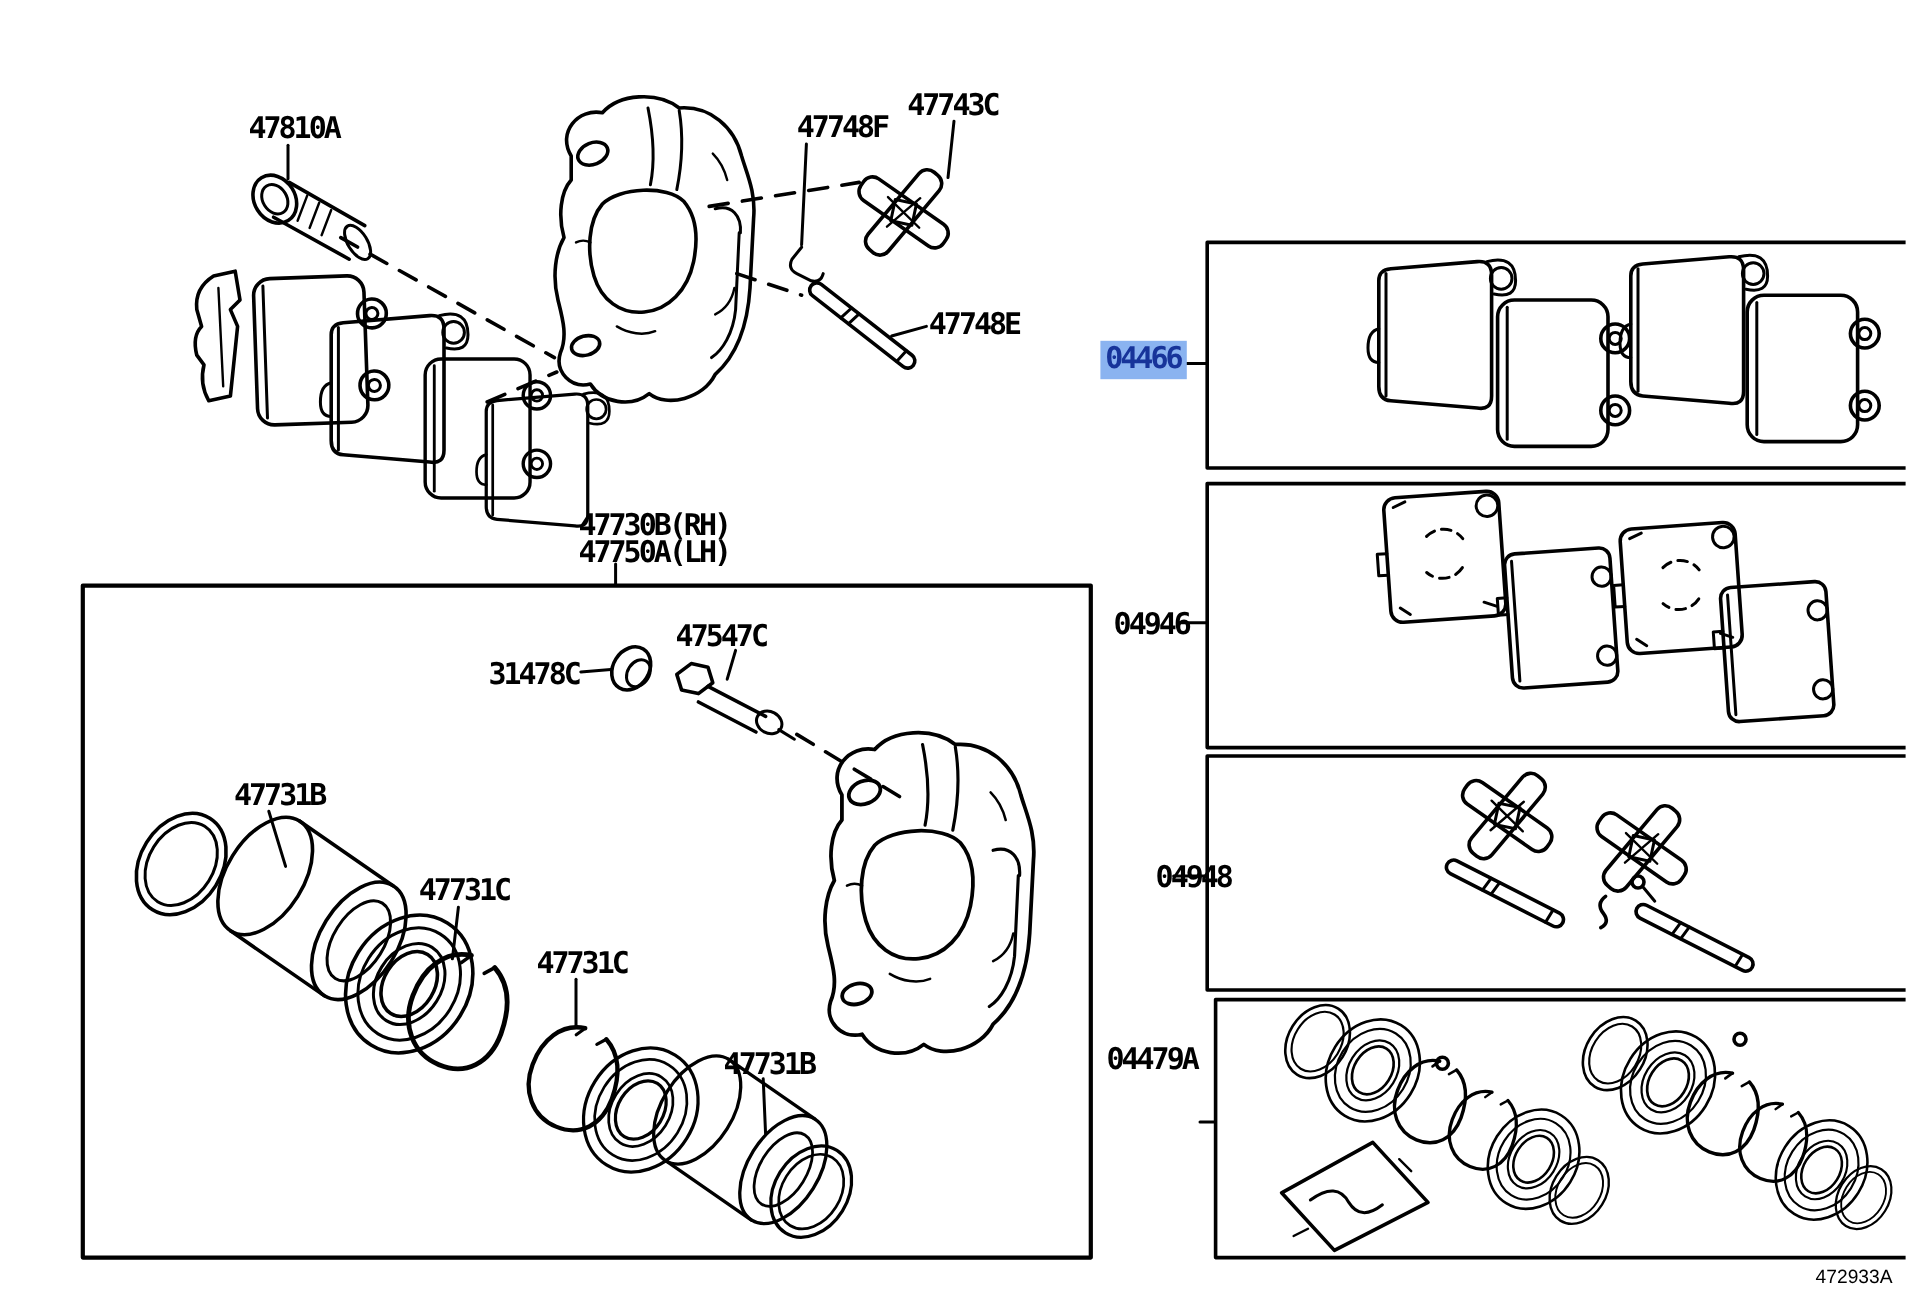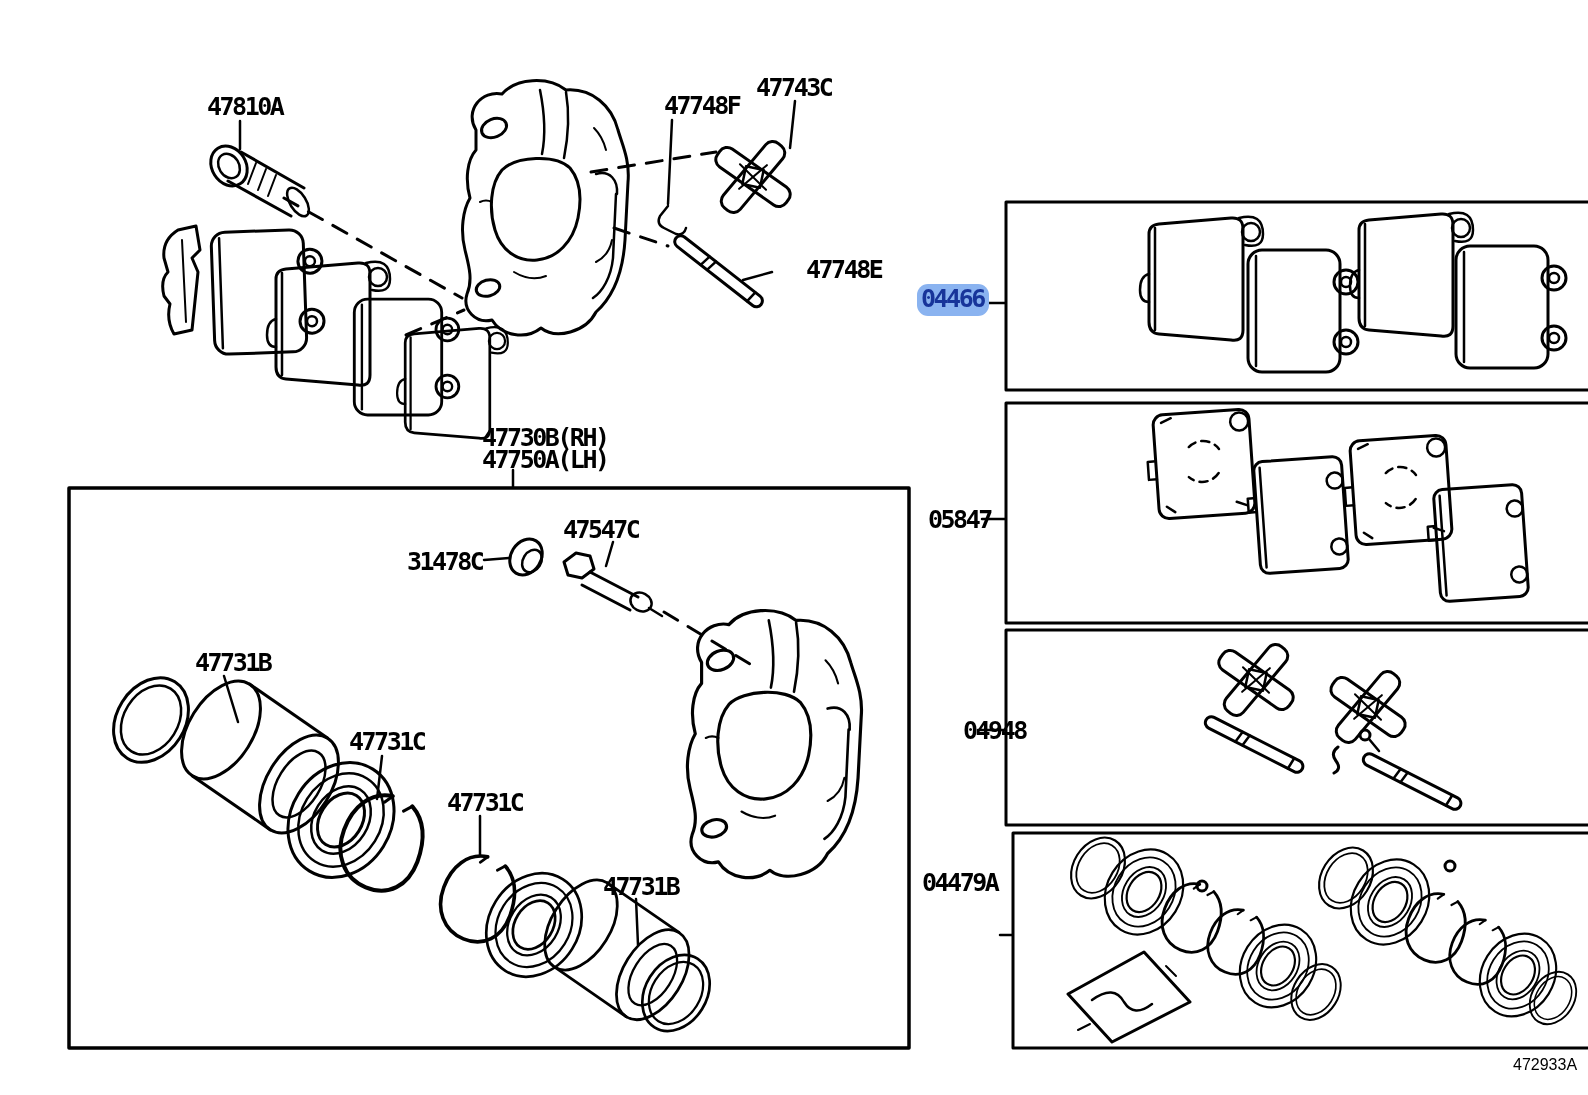--- a/index.html
+++ b/index.html
@@ -8,21 +8,20 @@
     overflow:hidden;font-family:"DejaVu Sans Mono", monospace;margin-left:16px;
   }
   #art{position:absolute;left:0;top:0;}
   .callout{
     position:absolute;font-weight:bold;font-size:25px;line-height:22px;
     letter-spacing:-2.5px;color:#000;white-space:nowrap;cursor:pointer;
   }
   .hl-box{
     background:var(--hl-bg,#8ab3f0);color:var(--hl-fg,#17349a);
     padding:4px 5px 6px 4px;
-    border-radius:11px;
   }
   .figcode{
     position:absolute;font-family:"Liberation Sans", sans-serif;
     font-size:16px;letter-spacing:0;color:#000;white-space:nowrap;
   }
 </style>
 </head>
 <body>
 
 <div class="canvas">
@@ -245,29 +244,29 @@
         <path d="M1076,1000 Q1098,984 1108,1002 Q1118,1018 1136,1004" stroke-width="2.5"></path>
         <path d="M1062,1030 l12,-6" stroke-width="2"></path>
         <path d="M1150,966 l10,10" stroke-width="2"></path>
       </g>
     </g>
   </svg>
 
   <div class="callout" style="left:191px;top:96px">47810A</div>
   <div class="callout" style="left:648px;top:95px">47748F</div>
   <div class="callout" style="left:740px;top:77px">47743C</div>
-  <div class="callout" style="left:790px;top:259px">47748E</div>
+  <div class="callout" style="left:758px;top:259px">47748E</div>
   <div class="callout" style="left:466px;top:427px">47730B(RH)</div>
   <div class="callout" style="left:466px;top:449px">47750A(LH)</div>
   <div class="callout" style="left:391px;top:551px">31478C</div>
   <div class="callout" style="left:547px;top:519px">47547C</div>
   <div class="callout" style="left:179px;top:652px">47731B</div>
   <div class="callout" style="left:333px;top:731px">47731C</div>
   <div class="callout" style="left:431px;top:792px">47731C</div>
   <div class="callout" style="left:587px;top:876px">47731B</div>
 
   <div class="callout hl-box" style="left:901px;top:284px">04466</div>
-  <div class="callout" style="left:912px;top:509px">05847</div>
+  <div class="callout" style="left:912px;top:509px">04946</div>
   <div class="callout" style="left:947px;top:720px">04948</div>
   <div class="callout" style="left:906px;top:872px">04479A</div>
 
   <div class="figcode" style="left:1497px;top:1056px">472933A</div>
 </div>
 
 </body></html>

